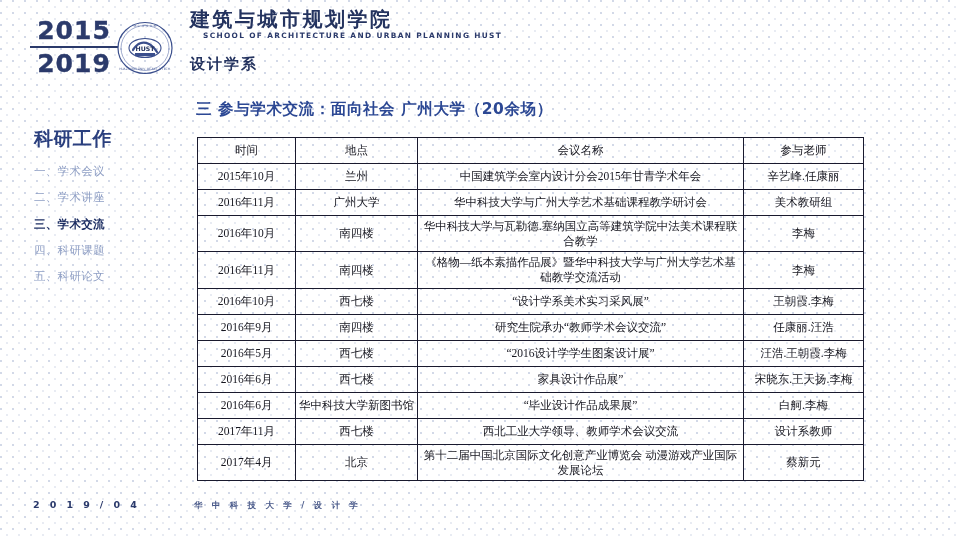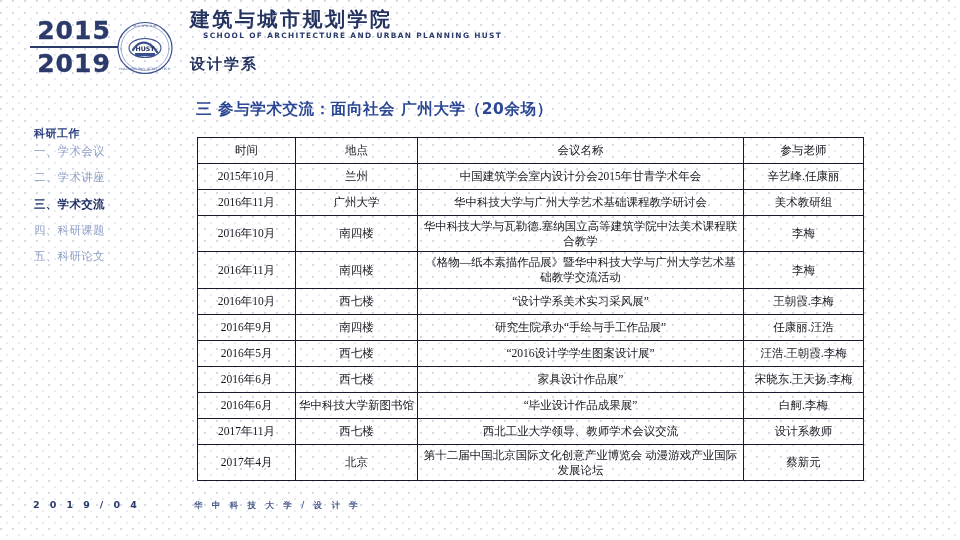--- a/index.html
+++ b/index.html
@@ -78,23 +78,23 @@
   }
 
   
   .sidebar{
     position:absolute;left:34px;top:126px;width:120px;
   }
   .sidebar-title{
     color:#2a3f7e;
     font-family:Liberation Mono, monospace;
     font-weight:bold;
-    font-size:11px;
+    font-size:19px;
     letter-spacing:0.5px;
-    margin-bottom:4px;
+    margin-bottom:13px;
   }
   .sidebar-item{
     font-family:"DejaVu Sans","Liberation Sans",sans-serif;
     font-size:11.5px;
     color:#8e9ec4;
     letter-spacing:0.3px;
     margin-bottom:12.5px;
     line-height:1.2;
     cursor:pointer;
   }
@@ -255,21 +255,21 @@
         </tr>
         <tr>
           <td>2016年10月</td>
           <td>西七楼</td>
           <td>“设计学系美术实习采风展”</td>
           <td>王朝霞.李梅</td>
         </tr>
         <tr>
           <td>2016年9月</td>
           <td>南四楼</td>
-          <td>研究生院承办“手绘与手工作品展”</td>
+          <td>研究生院承办“教师学术会议交流”</td>
           <td>任康丽.汪浩</td>
         </tr>
         <tr>
           <td>2016年5月</td>
           <td>西七楼</td>
           <td>“2016设计学学生图案设计展”</td>
           <td>汪浩.王朝霞.李梅</td>
         </tr>
         <tr>
           <td>2016年6月</td>

